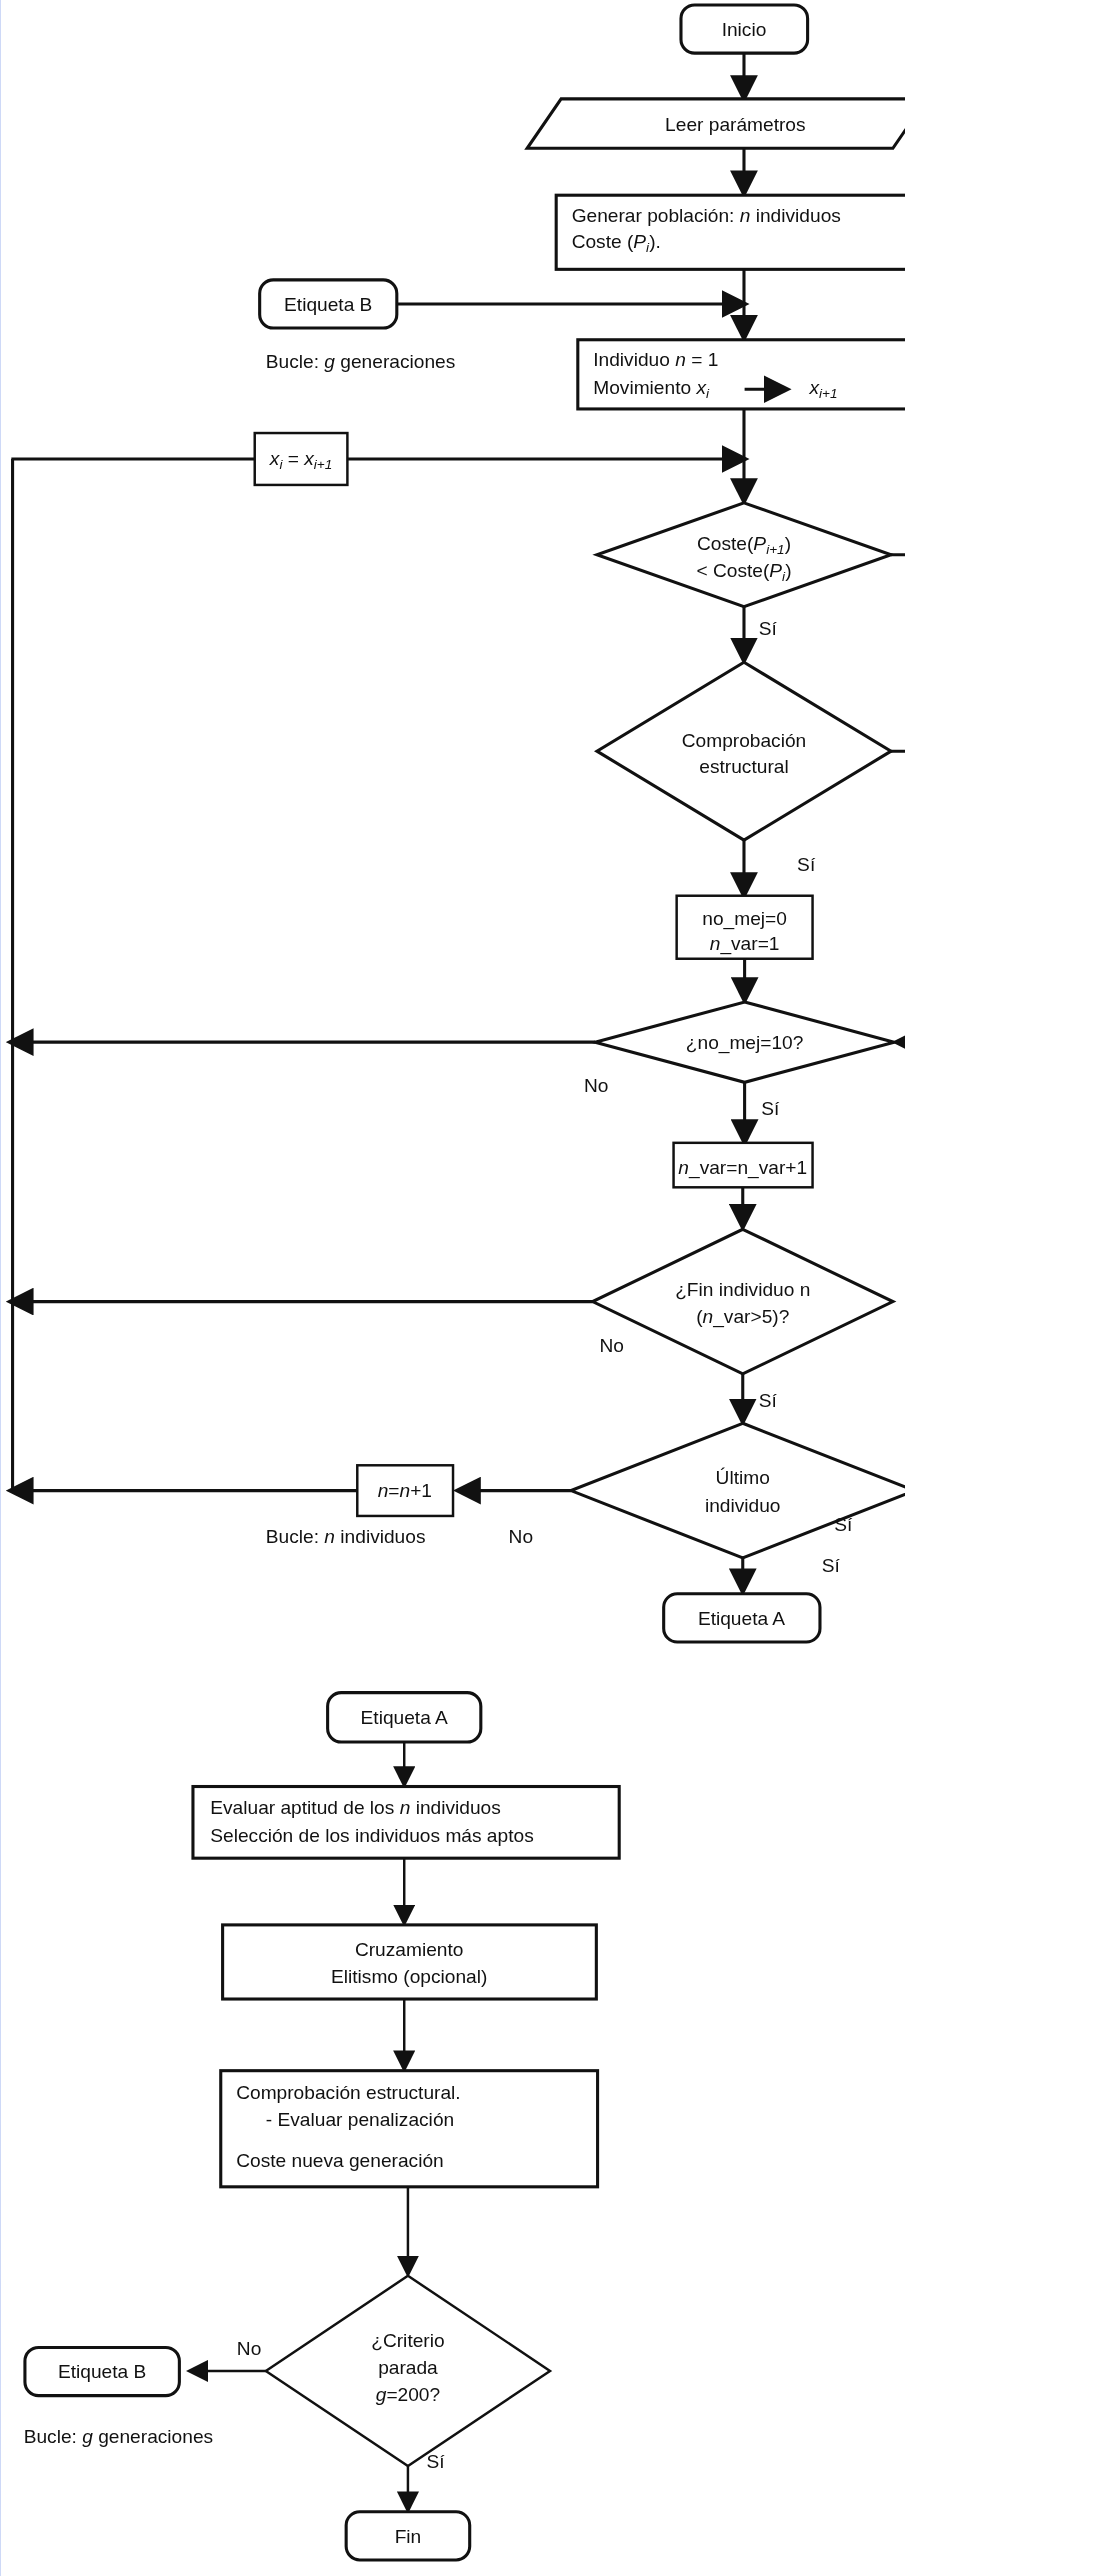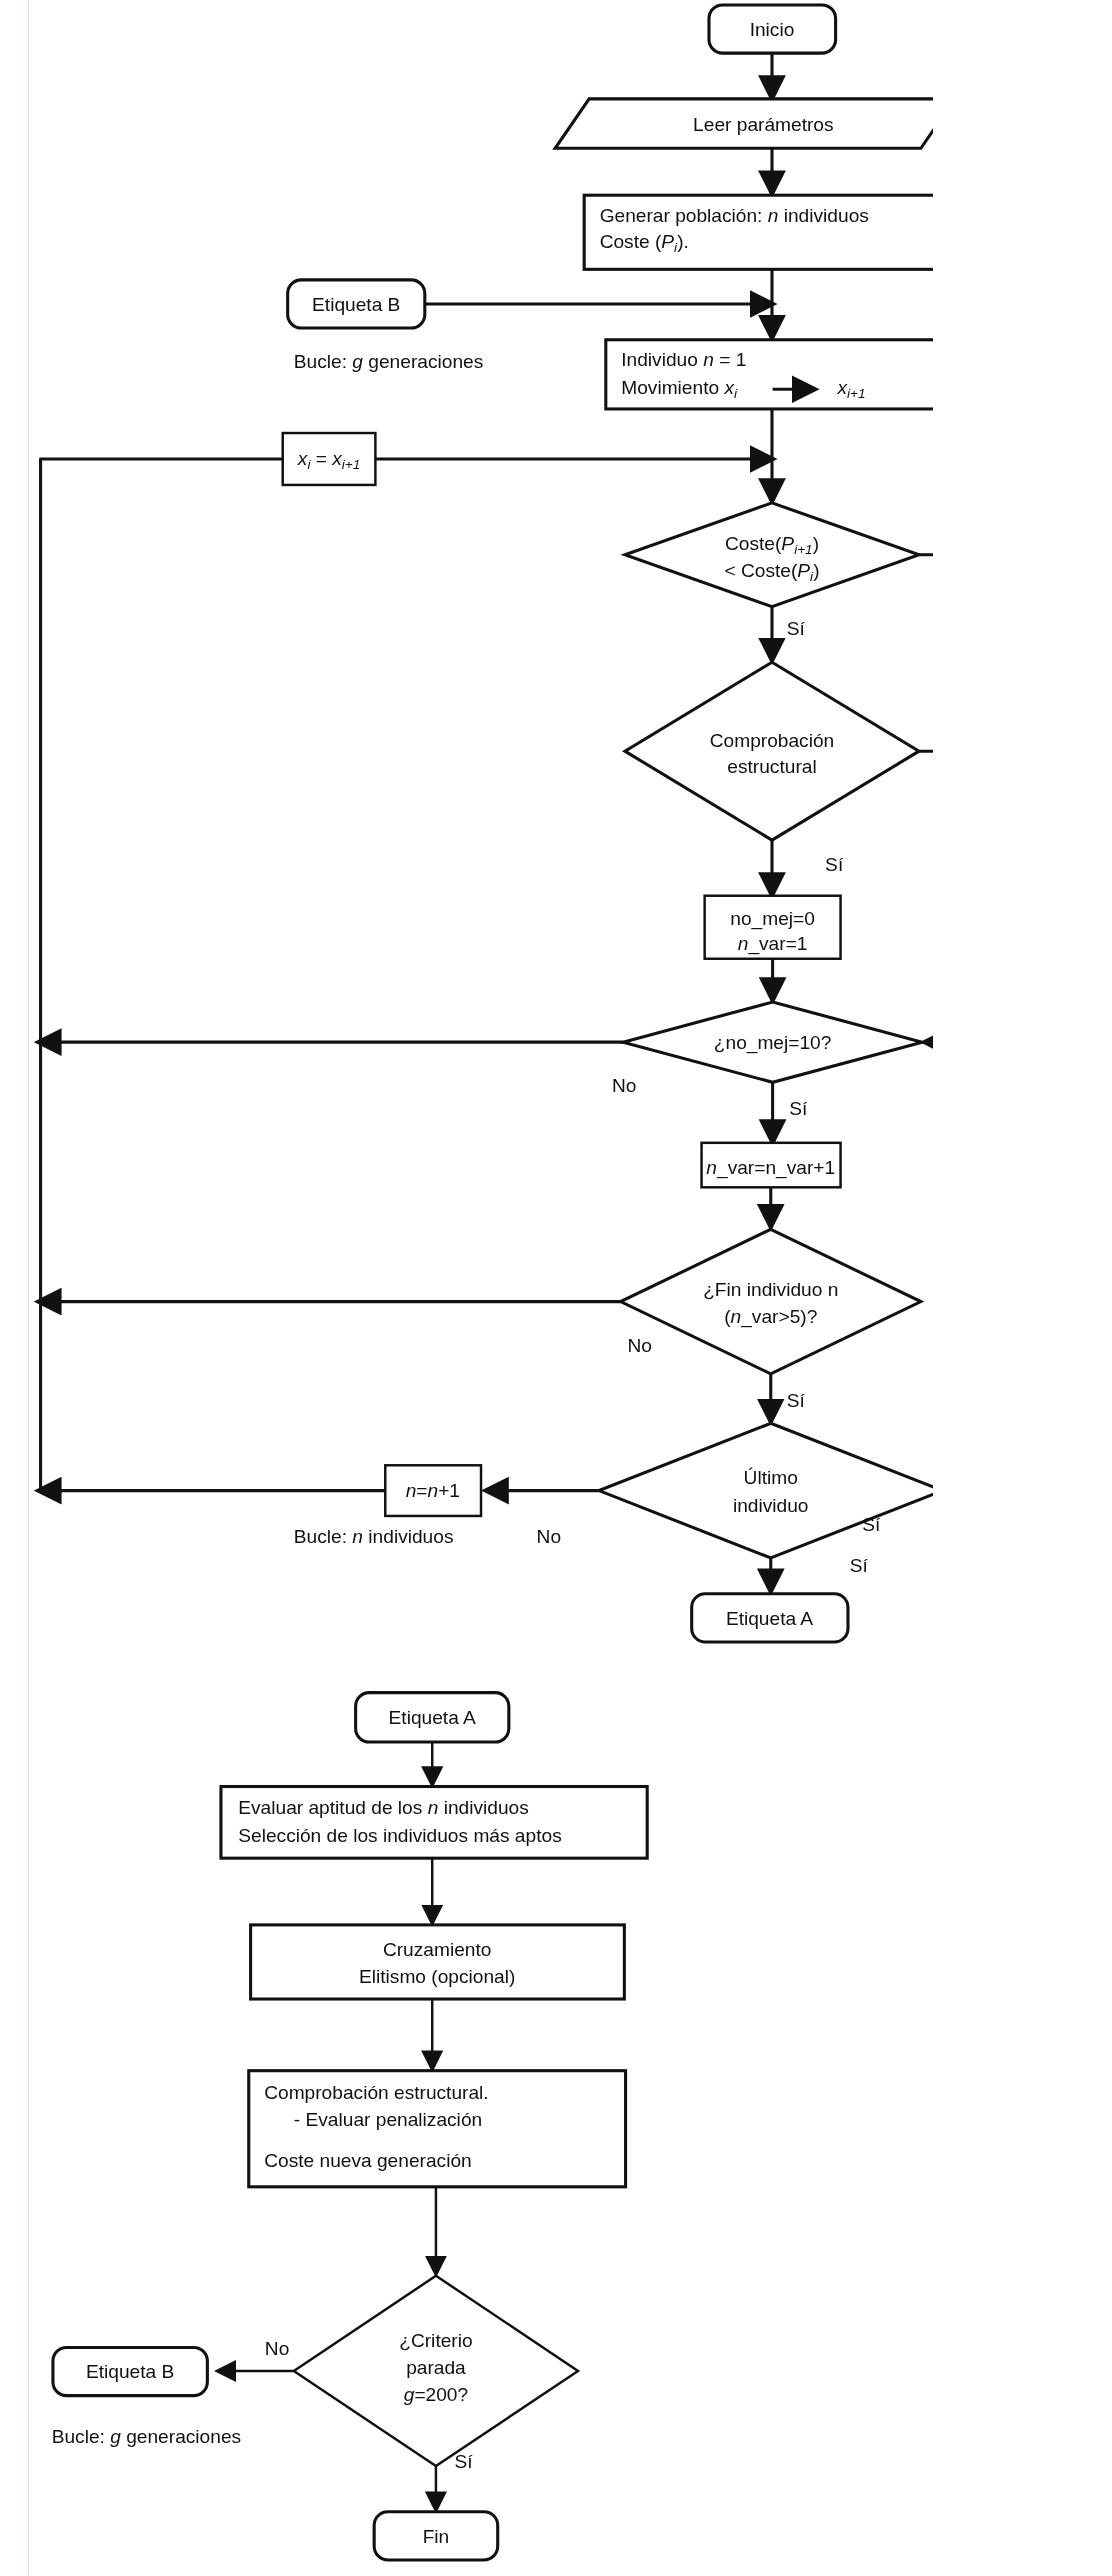--- a/index.html
+++ b/index.html
@@ -1,17 +1,17 @@
 <!DOCTYPE html>
 <html style="font-size:10px"><head>
 <meta charset="utf-8">
 <style>
   html,body{margin:0;padding:0;background:#ffffff;}
   body{font-family:"Liberation Sans", sans-serif;}
-  #page{position:relative;width:905px;height:2576px;background:#ec4899;overflow:hidden;margin-left:28px;}
+  #page{position:relative;width:905px;height:2576px;background:#1d4ed8;overflow:hidden;}
   svg{display:block;}
   .nd{font-family:"Liberation Sans", sans-serif;font-size:31px;fill:#111111;}
   .it{font-style:italic;}
   .sub{font-size:22px;}
   .lbl{font-family:"Liberation Sans", sans-serif;font-size:31px;fill:#111111;}
   .shape{fill:#ffffff;stroke:#111111;stroke-width:5;}
   .shape-thin{fill:#ffffff;stroke:#111111;stroke-width:4;}
   .ln{stroke:#111111;stroke-width:5;fill:none;}
   .ln-thin{stroke:#111111;stroke-width:4;fill:none;}
 </style>

